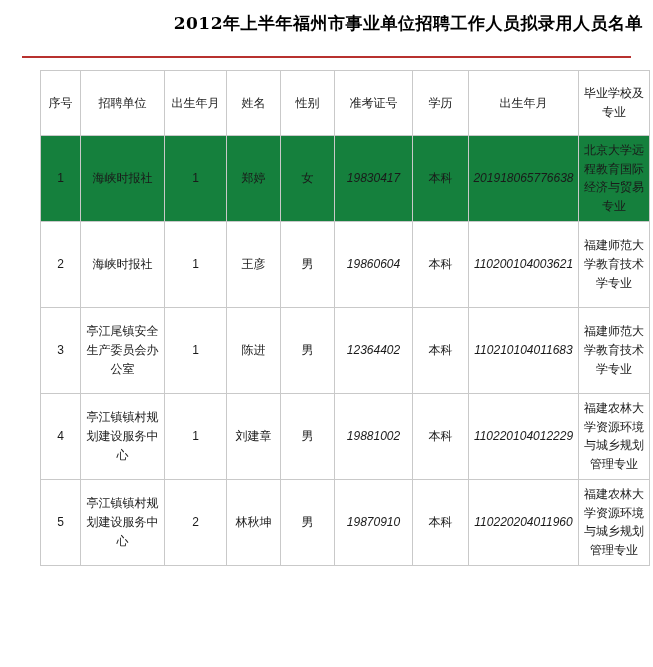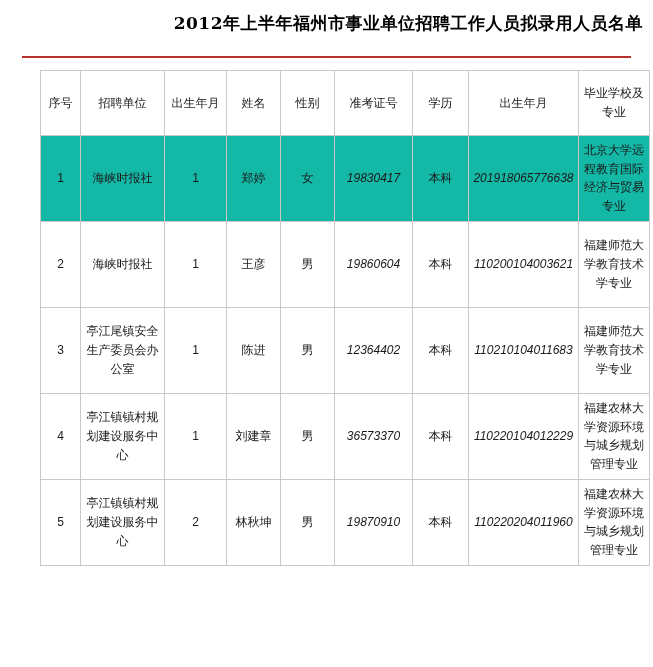--- a/index.html
+++ b/index.html
@@ -59,21 +59,21 @@
   }
   table.roster thead th {
     height: 56px;
     font-size: 12px;
     background: #ffffff;
   }
   table.roster tbody tr {
     height: 86px;
   }
   table.roster tbody tr.highlight td {
-    background: #14b8a6;
+    background: #15803d;
     text-align: center;
   }
   .col-0 { width: 40px; }
   .col-1 { width: 84px; }
   .col-2 { width: 62px; }
   .col-3 { width: 54px; }
   .col-4 { width: 54px; }
   .col-5 { width: 78px; }
   .col-6 { width: 56px; }
   .col-7 { width: 110px; }
@@ -154,21 +154,21 @@
           <td class="nowrap">110210104011683</td>
           <td class="cell-multiline">福建师范大学教育技术学专业</td>
         </tr>
 
         <tr>
           <td>4</td>
           <td class="cell-multiline">亭江镇镇村规划建设服务中心</td>
           <td>1</td>
           <td>刘建章</td>
           <td>男</td>
-          <td class="nowrap">36573370</td>
+          <td class="nowrap">19881002</td>
           <td>本科</td>
           <td class="nowrap">110220104012229</td>
           <td class="cell-multiline">福建农林大学资源环境与城乡规划管理专业</td>
         </tr>
 
         <tr>
           <td>5</td>
           <td class="cell-multiline">亭江镇镇村规划建设服务中心</td>
           <td>2</td>
           <td>林秋坤</td>

